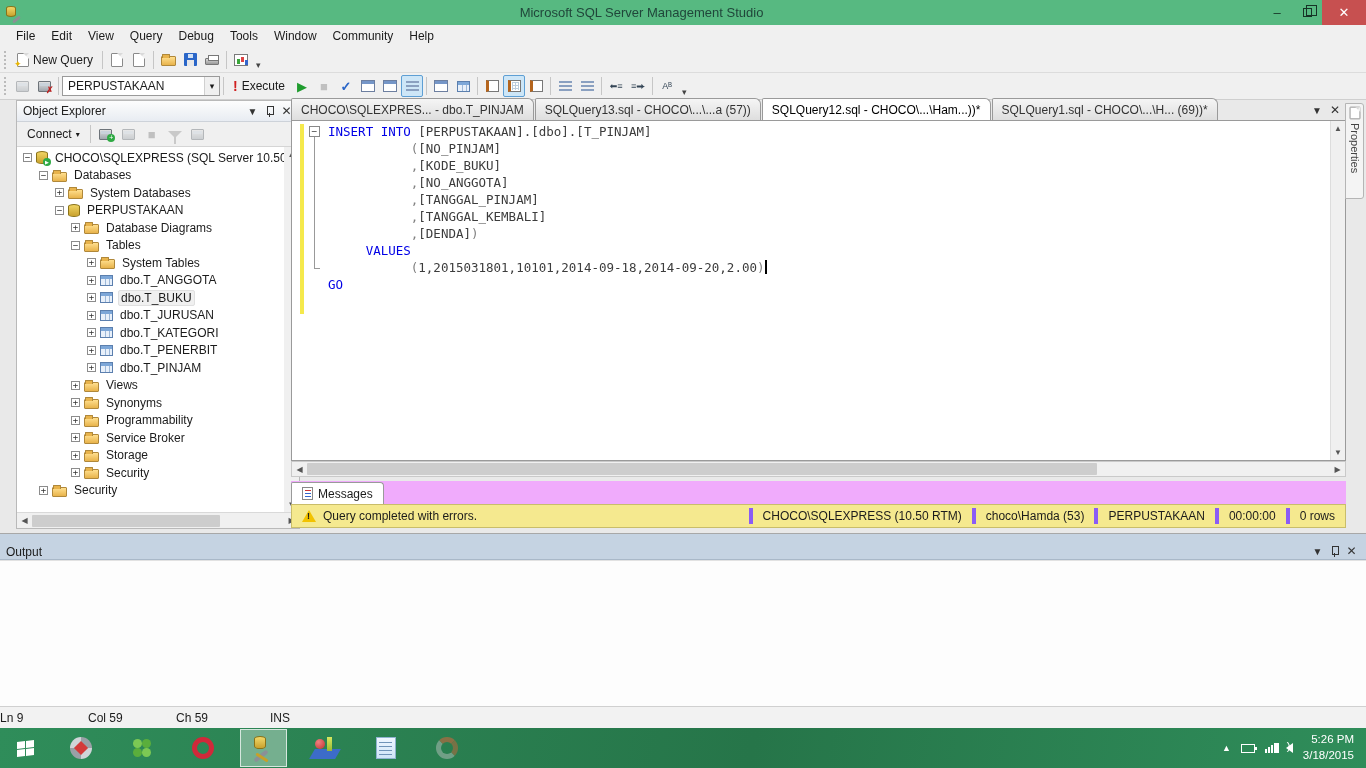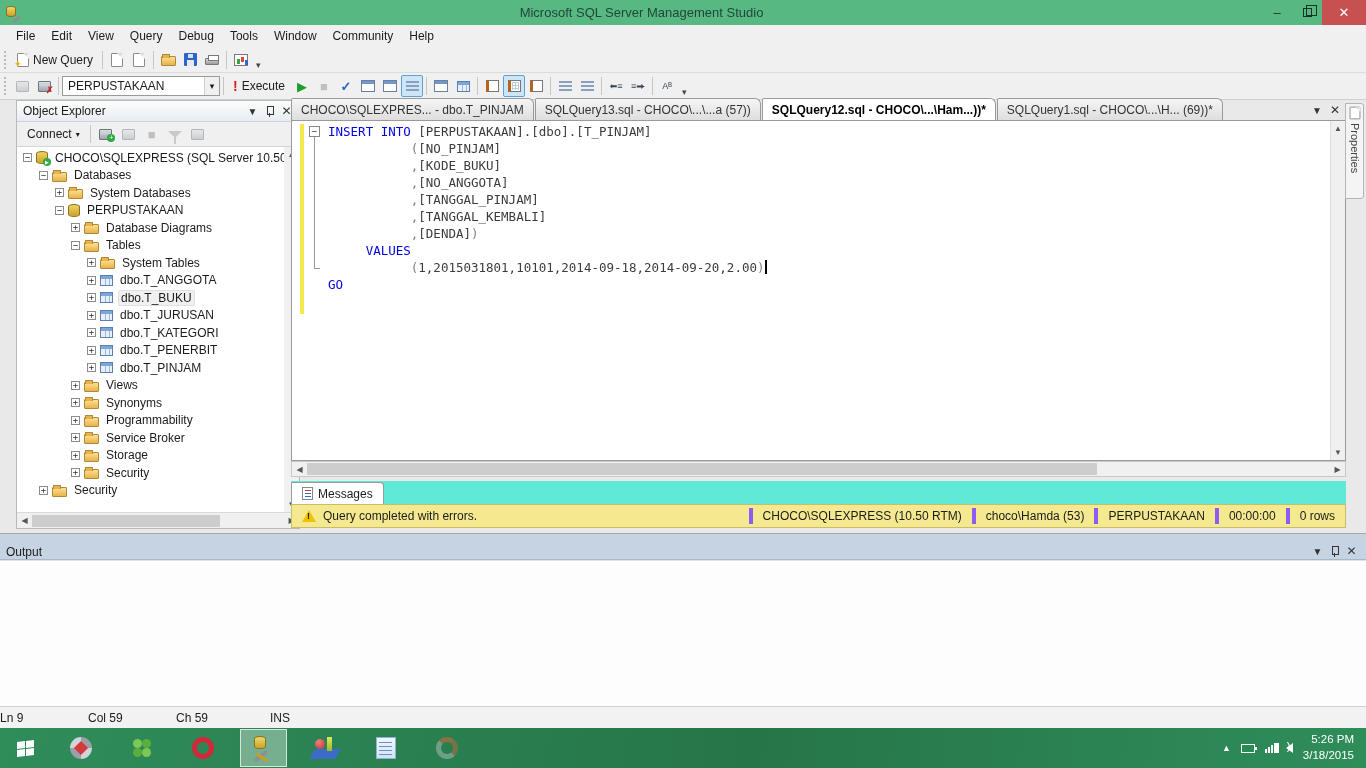--- a/index.html
+++ b/index.html
@@ -83,37 +83,37 @@
   .vscroll { position:absolute; right:0; top:0; bottom:0; width:15px; background:#f0f0f0; display:flex; flex-direction:column; justify-content:space-between; align-items:center; }
   .vscroll .sarr { font-size:8px; color:#555; padding:3px 0; }
   .hscroll { height:16px; background:#f0f0f0; border-top:1px solid #d9d9d9; display:flex; align-items:center; }
   .hscroll .sarr { width:15px; text-align:center; font-size:8px; color:#555; }
   .hthumb { height:12px; background:#cdcdcd; border-radius:1px; }
 
   
   .edit-wrap { position:absolute; left:291px; top:101px; width:1055px; height:430px; }
   .tabstrip { height:19px; display:flex; align-items:flex-end; }
   .tab { height:22px; display:flex; align-items:center; padding:0 9px; border:1px solid #9a9a9a; border-bottom:none; border-radius:2px 6px 0 0; background:linear-gradient(#f5f5f5,#dedede); margin-right:1px; font-size:12px; white-space:nowrap; color:#333; }
-  .tab.active { background:#fff; font-weight:bold; color:#000; }
+  .tab.active { background:#fff; font-weight:normal; color:#000; }
   .tab-ctrls { margin-left:auto; display:flex; align-items:center; gap:8px; padding:0 6px 3px 0; }
   .tab-ctrls span { font-size:10px; color:#333; }
   .code-pane { position:absolute; left:0; top:19px; width:1055px; height:341px; background:#fff; border:1px solid #9a9a9a; }
   .code-scrollv { position:absolute; right:0; top:0; bottom:0; width:15px; background:#f0f0f0; border-left:1px solid #ddd; display:flex; flex-direction:column; justify-content:space-between; align-items:center; }
   .code { position:absolute; left:0; top:0; right:15px; bottom:0; font-family:"DejaVu Sans Mono","Liberation Mono",monospace; font-size:12.5px; line-height:17px; padding:2px 0 0 36px; white-space:pre; }
   .changebar { position:absolute; left:8px; top:3px; width:4px; height:190px; background:#f5e94c; }
   .foldbox { position:absolute; left:17px; top:5px; width:11px; height:11px; border:1px solid #888; background:#fff; font-size:10px; line-height:9px; text-align:center; color:#333; }
   .foldstem { position:absolute; left:22px; top:16px; width:6px; height:132px; border-left:1px solid #999; border-bottom:1px solid #999; }
   .cl { height:17px; }
   .tk-k { color:#0000e6; }
   .tk-i { color:#3c3c3c; }
   .tk-p { color:#808080; }
   .caret { display:inline-block; width:2px; height:14px; background:#000; vertical-align:-2px; }
   .code-hscroll { position:absolute; left:0; top:360px; width:1055px; height:16px; background:#f0f0f0; border:1px solid #c9c9c9; display:flex; align-items:center; }
   .results { position:absolute; left:0; top:380px; width:1055px; height:50px; }
-  .res-tabs { height:23px; display:flex; align-items:flex-end; background:#5eead4; }
+  .res-tabs { height:23px; display:flex; align-items:flex-end; background:#f0abfc; }
   .res-tab { height:22px; display:flex; align-items:center; gap:5px; background:#fff; border:1px solid #9a9a9a; border-bottom:none; border-radius:2px 4px 0 0; padding:0 10px; }
   .ic-msg { width:11px; height:13px; background:#fff; border:1px solid #888; position:relative; }
   .ic-msg:before { content:""; position:absolute; left:2px; top:2px; width:6px; height:1px; background:#c33; box-shadow:0 3px 0 #36c, 0 6px 0 #36c; }
   .warnbar { height:24px; background:#f5e98f; border:1px solid #c9bd6a; display:flex; align-items:center; }
   .warn-left { display:flex; align-items:center; gap:7px; padding:0 10px; flex:1; }
   .warn-tri { width:0; height:0; border-left:7px solid transparent; border-right:7px solid transparent; border-bottom:12px solid #f2c200; position:relative; }
   .warn-tri:after { content:"!"; position:absolute; left:-2px; top:1px; font-size:9px; font-weight:bold; color:#222; }
   .wseg { border-left:4px solid #8b5cf6; padding:0 10px; height:16px; display:flex; align-items:center; white-space:nowrap; }
 
   

